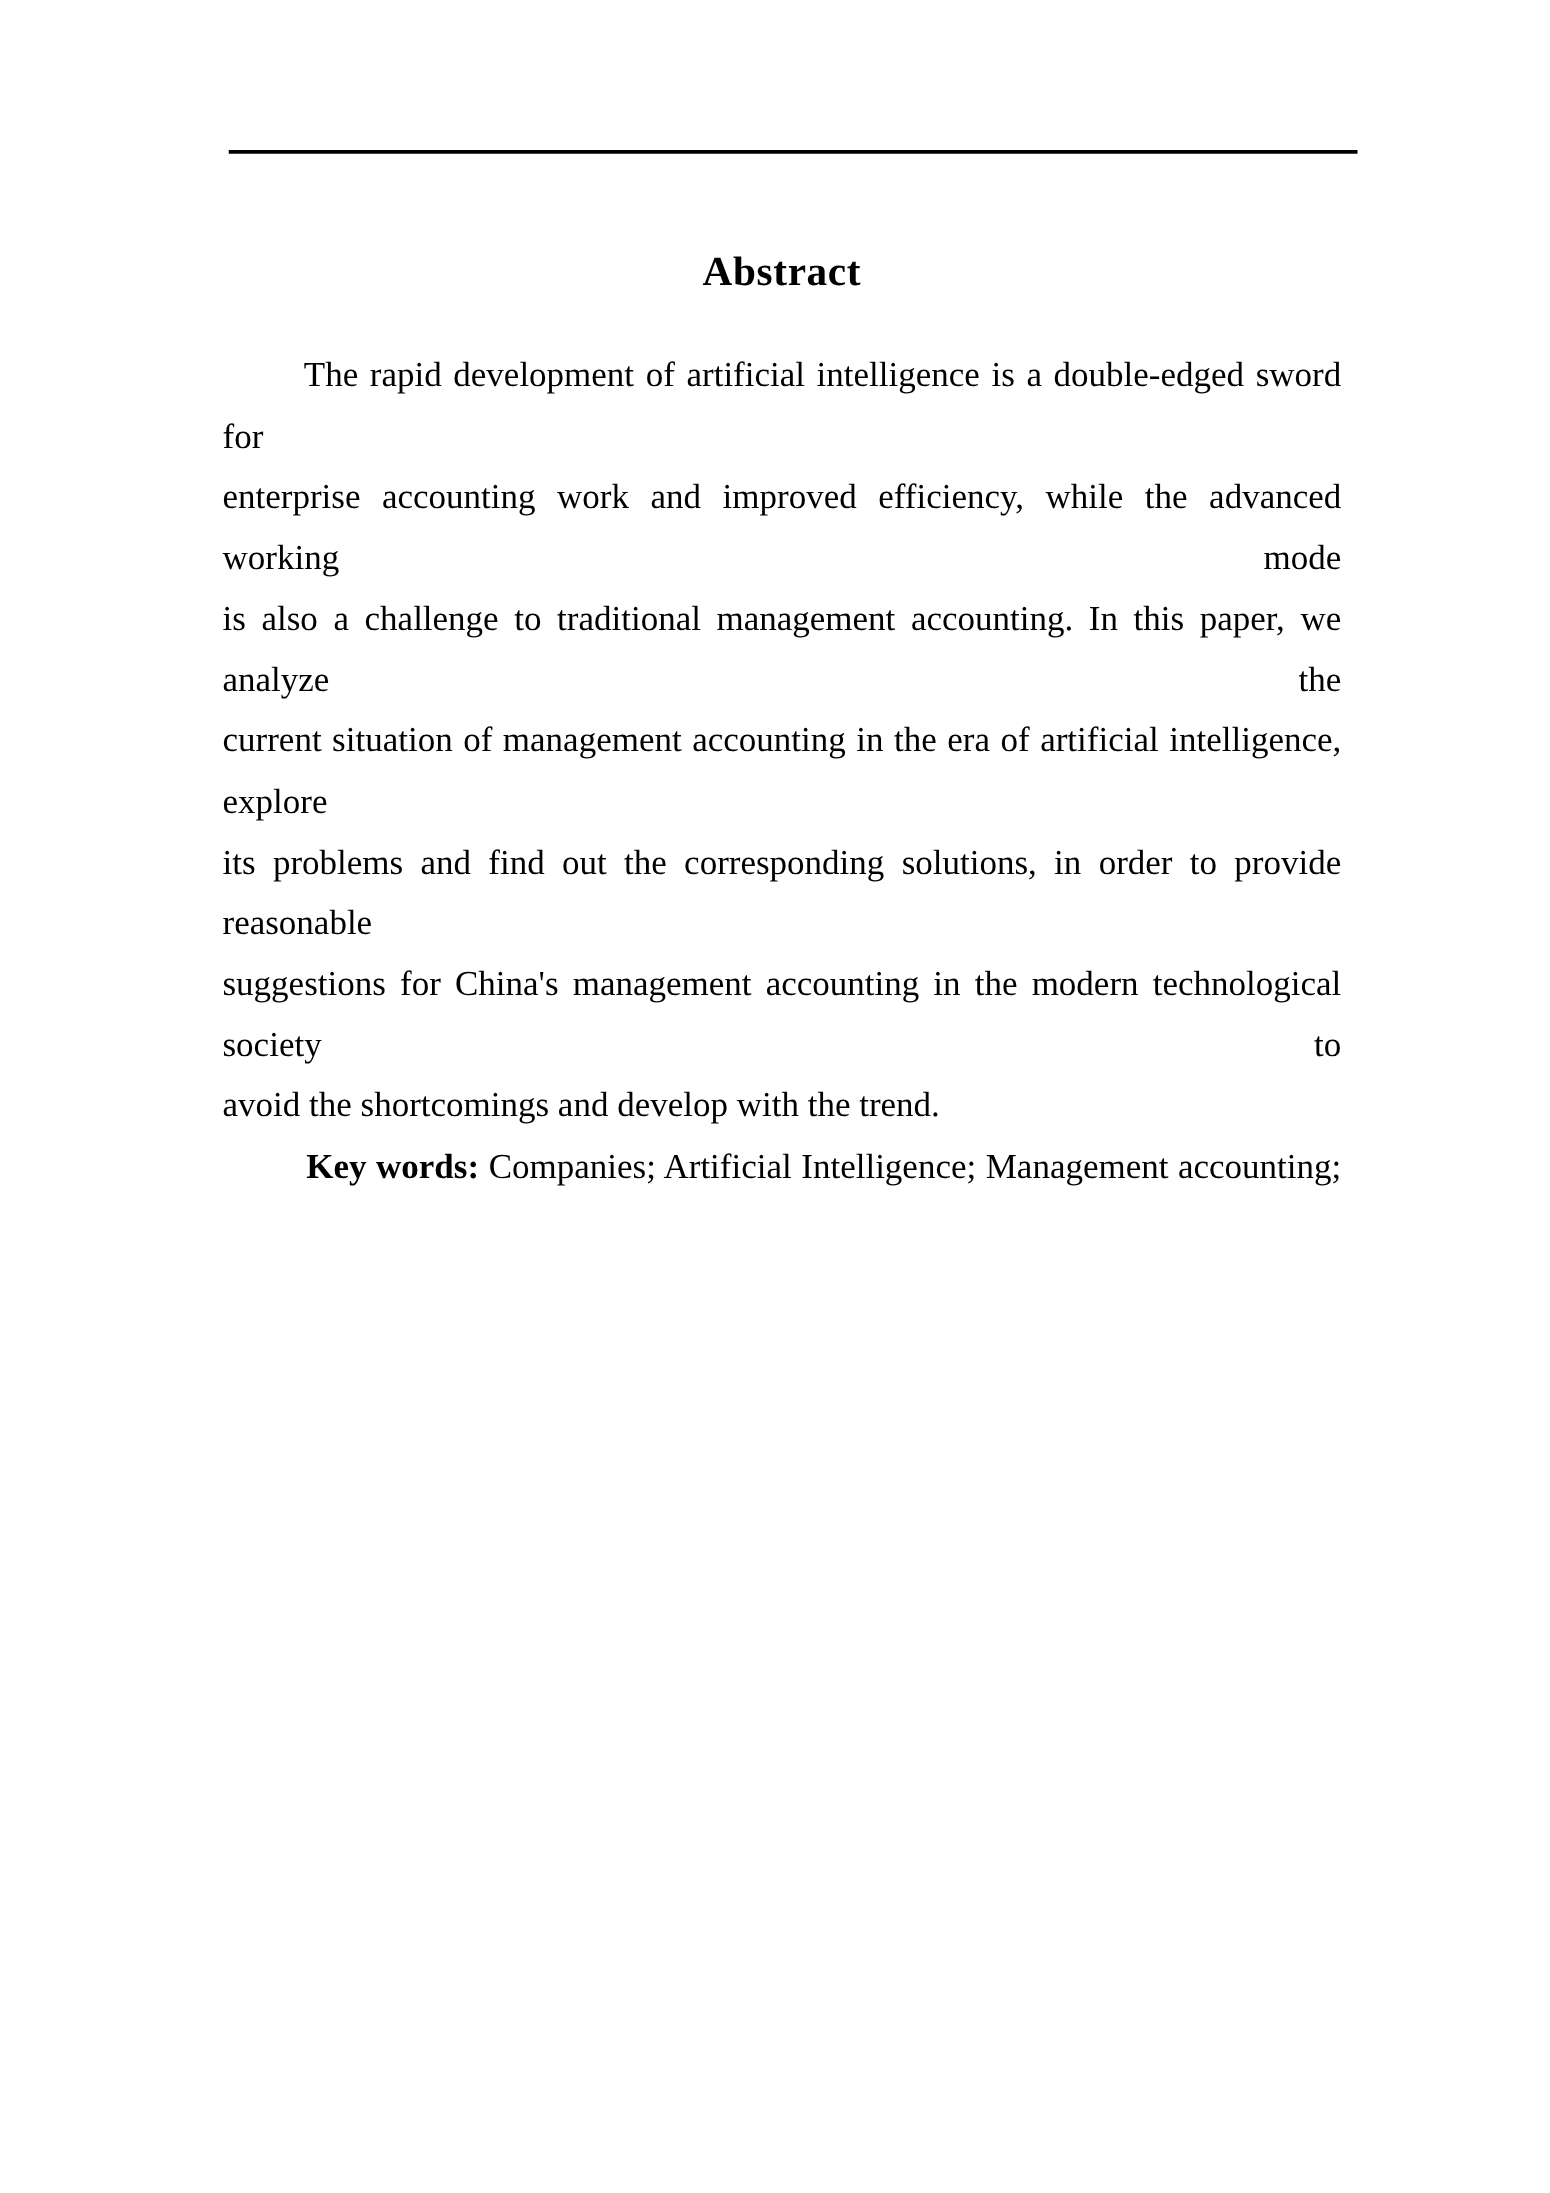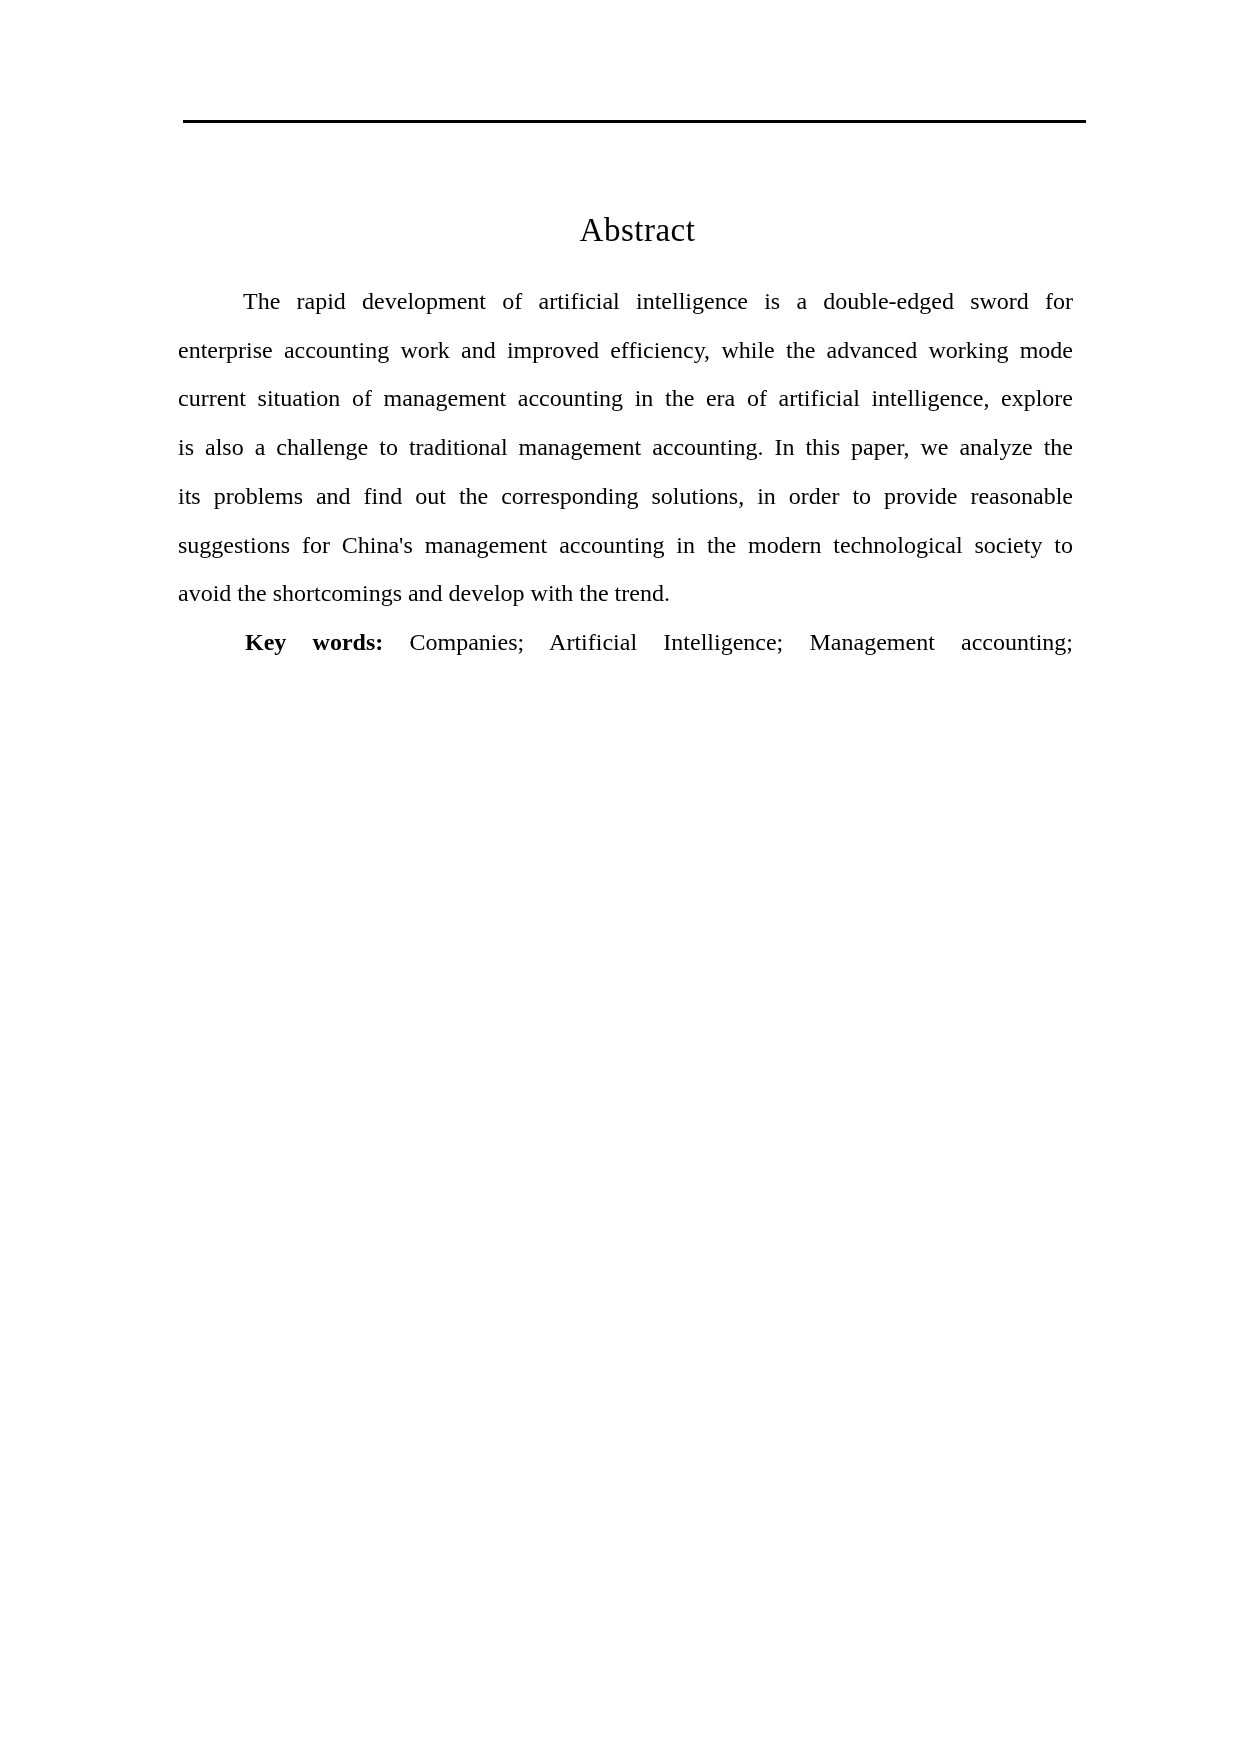--- a/index.html
+++ b/index.html
@@ -22,33 +22,33 @@
     top: 120px;
     width: 903px;
     height: 3px;
     background: #000000;
   }
   .heading {
     position: absolute;
     left: 178px;
     top: 196px;
     width: 895px;
-    margin: 12px;
+    margin: 0;
     text-align: center;
     font-size: 33px;
     line-height: 44px;
-    font-weight: normal;
+    font-weight: bold;
     letter-spacing: 0.5px;
   }
   .body-block {
     position: absolute;
     left: 178px;
     top: 277px;
     width: 895px;
-    font-size: 24px;
+    font-size: 28px;
     line-height: 48.7px;
   }
   .line {
     text-align: justify;
     text-align-last: justify;
     white-space: normal;
   }
   .line.first {
     text-indent: 65px;
   }
@@ -75,22 +75,22 @@
 
 <div class="page">
 
   <div class="header-rule"></div>
 
   <h1 class="heading">Abstract</h1>
 
   <div class="body-block">
     <div class="line first">The rapid development of artificial intelligence is a double-edged sword for</div>
     <div class="line">enterprise accounting work and improved efficiency, while the advanced working mode</div>
+    <div class="line">is also a challenge to traditional management accounting. In this paper, we analyze the</div>
     <div class="line">current situation of management accounting in the era of artificial intelligence, explore</div>
-    <div class="line">is also a challenge to traditional management accounting. In this paper, we analyze the</div>
     <div class="line">its problems and find out the corresponding solutions, in order to provide reasonable</div>
     <div class="line">suggestions for China's management accounting in the modern technological society to</div>
     <div class="line last">avoid the shortcomings and develop with the trend.</div>
 
     <div class="kw-line"><span class="bold">Key words:</span> <span>Companies; Artificial Intelligence; Management accounting;</span></div>
 
   </div>
 
 </div>
 

